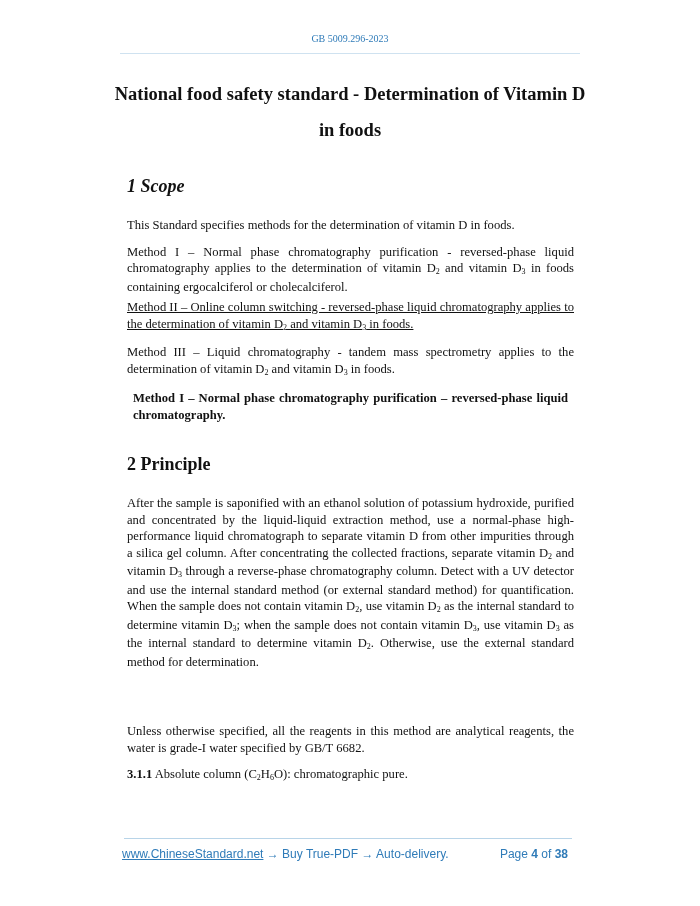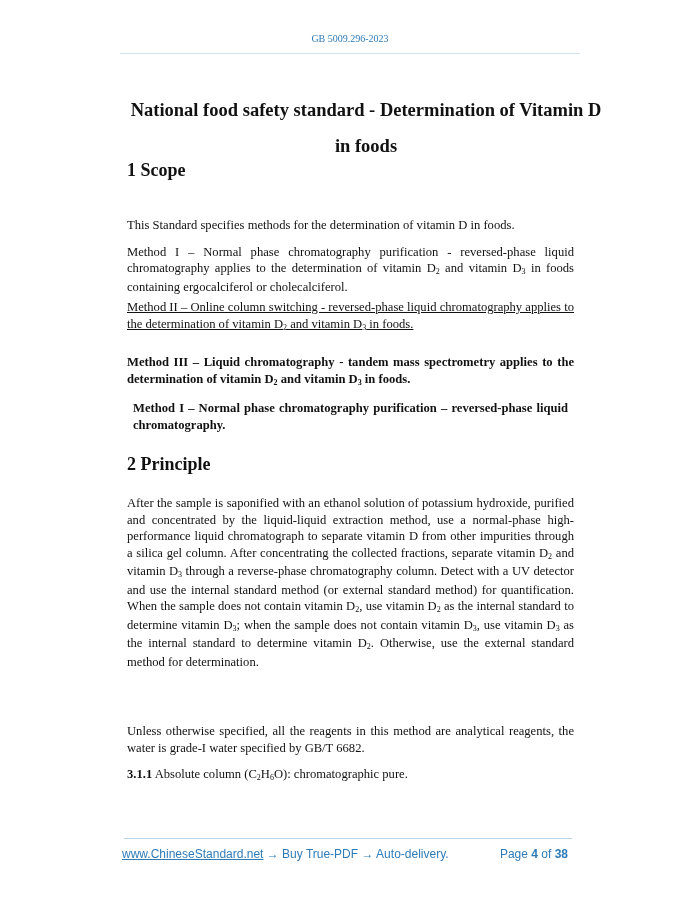--- a/index.html
+++ b/index.html
@@ -5,21 +5,21 @@
   html, body { margin: 0; padding: 0; background: #ffffff; }
   body { width: 700px; height: 906px; position: relative; overflow: hidden;
          font-family: "Liberation Serif", "DejaVu Serif", serif; color: #111; }
   .page { position: absolute; left: 0; top: 0; width: 700px; height: 906px; }
 
   .running-header { position: absolute; top: 33px; left: 0; width: 700px; text-align: center;
                     font-size: 10px; color: #2f7bb8; }
   .header-rule { position: absolute; top: 53px; left: 120px; width: 460px; height: 1px; background: #cfe2f0; }
 
   .doc-title { position: absolute; top: 76px; left: 110px; width: 480px; text-align: center;
-               font-weight: bold; font-size: 18.5px; line-height: 36px; margin: 16px; }
+               font-weight: bold; font-size: 18.5px; line-height: 36px; margin: 0; }
 
   .content { position: absolute; left: 127px; width: 447px; }
   .h1 { font-weight: bold; font-size: 18px; margin: 0; position: absolute; left: 127px; }
   p.body { margin: 0; font-size: 12.6px; line-height: 16.5px; text-align: justify; }
   .center-bold { font-weight: bold; text-align: right; }
   sub { font-size: 8px; vertical-align: baseline; position: relative; top: 2px; }
 
   .footer-rule { position: absolute; top: 838px; left: 124px; width: 448px; height: 1px; background: #b8d4e8; }
   .footer { position: absolute; top: 847px; left: 122px; width: 446px; font-family: "Liberation Sans", "DejaVu Sans", sans-serif;
             font-size: 12px; color: #2f7bb8; }
@@ -33,27 +33,27 @@
 <div class="page">
 
   <div class="running-header">GB 5009.296-2023</div>
   <div class="header-rule"></div>
 
   <h1 class="doc-title">
     <span>National food safety standard - Determination of Vitamin D</span><br>
     <span>in foods</span>
   </h1>
 
-  <h2 class="h1" style="top:160px;">1 Scope</h2>
+  <h2 class="h1" style="top:176px;font-style:italic;">1 Scope</h2>
 
   <div class="content" style="top:217px;">
     <p class="body">This Standard specifies methods for the determination of vitamin D in foods.</p>
     <p class="body" style="margin-top:10px;"><span>Method I – Normal phase chromatography purification - reversed-phase liquid chromatography applies to the determination of vitamin D</span><sub>2</sub><span> and vitamin D</span><sub>3</sub><span> in foods containing ergocalciferol or cholecalciferol.</span></p>
     <p class="body" style="margin-top:4px;text-decoration:underline;"><span>Method II – Online column switching - reversed-phase liquid chromatography applies to the determination of vitamin D</span><sub>2</sub><span> and vitamin D</span><sub>3</sub><span> in foods.</span></p>
-    <p class="body" style="margin-top:20px;font-weight:bold;"><span>Method III – Liquid chromatography - tandem mass spectrometry applies to the determination of vitamin D</span><sub>2</sub><span> and vitamin D</span><sub>3</sub><span> in foods.</span></p>
+    <p class="body" style="margin-top:10px;"><span>Method III – Liquid chromatography - tandem mass spectrometry applies to the determination of vitamin D</span><sub>2</sub><span> and vitamin D</span><sub>3</sub><span> in foods.</span></p>
     <p class="body center-bold" style="margin-top:11px; padding:0 6px;">Method I – Normal phase chromatography purification – reversed-phase liquid chromatography.</p>
   </div>
 
   <h2 class="h1" style="top:454px;">2 Principle</h2>
 
   <div class="content" style="top:495px;">
     <p class="body"><span>After the sample is saponified with an ethanol solution of potassium hydroxide, purified and concentrated by the liquid-liquid extraction method, use a normal-phase high-performance liquid chromatograph to separate vitamin D from other impurities through a silica gel column. After concentrating the collected fractions, separate vitamin D</span><sub>2</sub><span> and vitamin D</span><sub>3</sub><span> through a reverse-phase chromatography column. Detect with a UV detector and use the internal standard method (or external standard method) for quantification. When the sample does not contain vitamin D</span><sub>2</sub><span>, use vitamin D</span><sub>2</sub><span> as the internal standard to determine vitamin D</span><sub>3</sub><span>; when the sample does not contain vitamin D</span><sub>3</sub><span>, use vitamin D</span><sub>3</sub><span> as the internal standard to determine vitamin D</span><sub>2</sub><span>. Otherwise, use the external standard method for determination.</span></p>
   </div>
 
 

